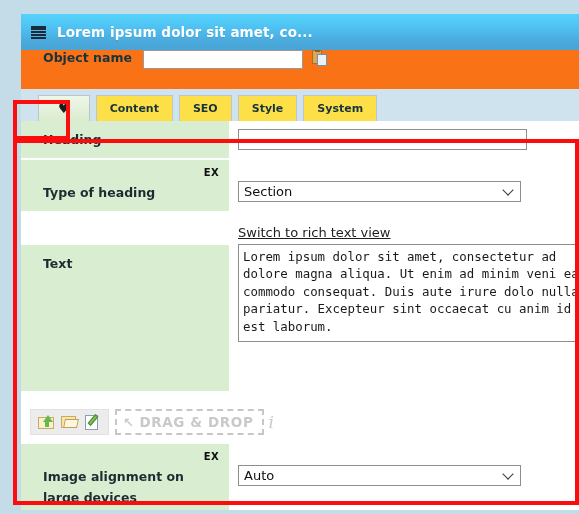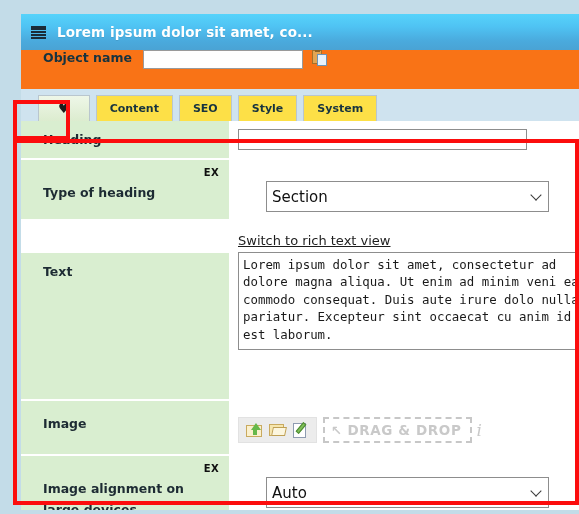--- a/index.html
+++ b/index.html
@@ -140,28 +140,27 @@
   }
 
   .text-input {
     width: 289px; height: 21px;
     border: 1px solid #8d8d8d;
     background: #fff; box-sizing: border-box;
     font-family: "DejaVu Sans", "Liberation Sans", sans-serif;
     font-size: 12px; padding: 0 4px;
   }
   .select-box {
-    width: 283px; height: 31px;
+    width: 283px; height: 21px;
     border: 1px solid #8d8d8d;
     background: #fff; box-sizing: border-box;
     display: flex; align-items: center;
     padding: 0 5px;
-    font-size: 15px; color: #101010;
+    font-size: 13px; color: #101010;
     position: relative;
-    margin-left: 28px;
   }
   .select-arrow {
     position: absolute; right: 7px; top: 50%;
     width: 9px; height: 9px; margin-top: -6px;
   }
   .select-arrow::before {
     content: ""; position: absolute; left: 0; top: 0;
     width: 7px; height: 7px;
     border-left: 1.6px solid #3a3a3a;
     border-bottom: 1.6px solid #3a3a3a;
@@ -336,23 +335,20 @@
         <div class="cell-label" style="height:148px;margin-top:32px;">
           <div class="lab-text">Text</div>
         </div>
         <div class="cell-field" style="padding-top:9px;">
           <a class="switch-link" href="#">Switch to rich text view</a>
           <div class="textarea">Lorem ipsum dolor sit amet, consectetur ad dolore magna aliqua. Ut enim ad minim veni ea commodo consequat. Duis aute irure dolo nulla pariatur. Excepteur sint occaecat cu anim id est laborum.</div>
         </div>
       </div>
 
       <div class="row">
-        <div class="cell-label" style="height:55px;padding-top:12px;">
-          <div class="lab-text">Image</div>
-        </div>
         <div class="cell-field" style="padding-top:16px;">
           <div class="img-tools">
             <div class="icon-strip">
               <span class="mini-icon ic-upload">
                 <span class="fold"></span>
                   <span class="arrow"></span>
                   <span class="stem"></span>
               </span>
               <span class="mini-icon ic-folder">
                 <span class="back"></span>

